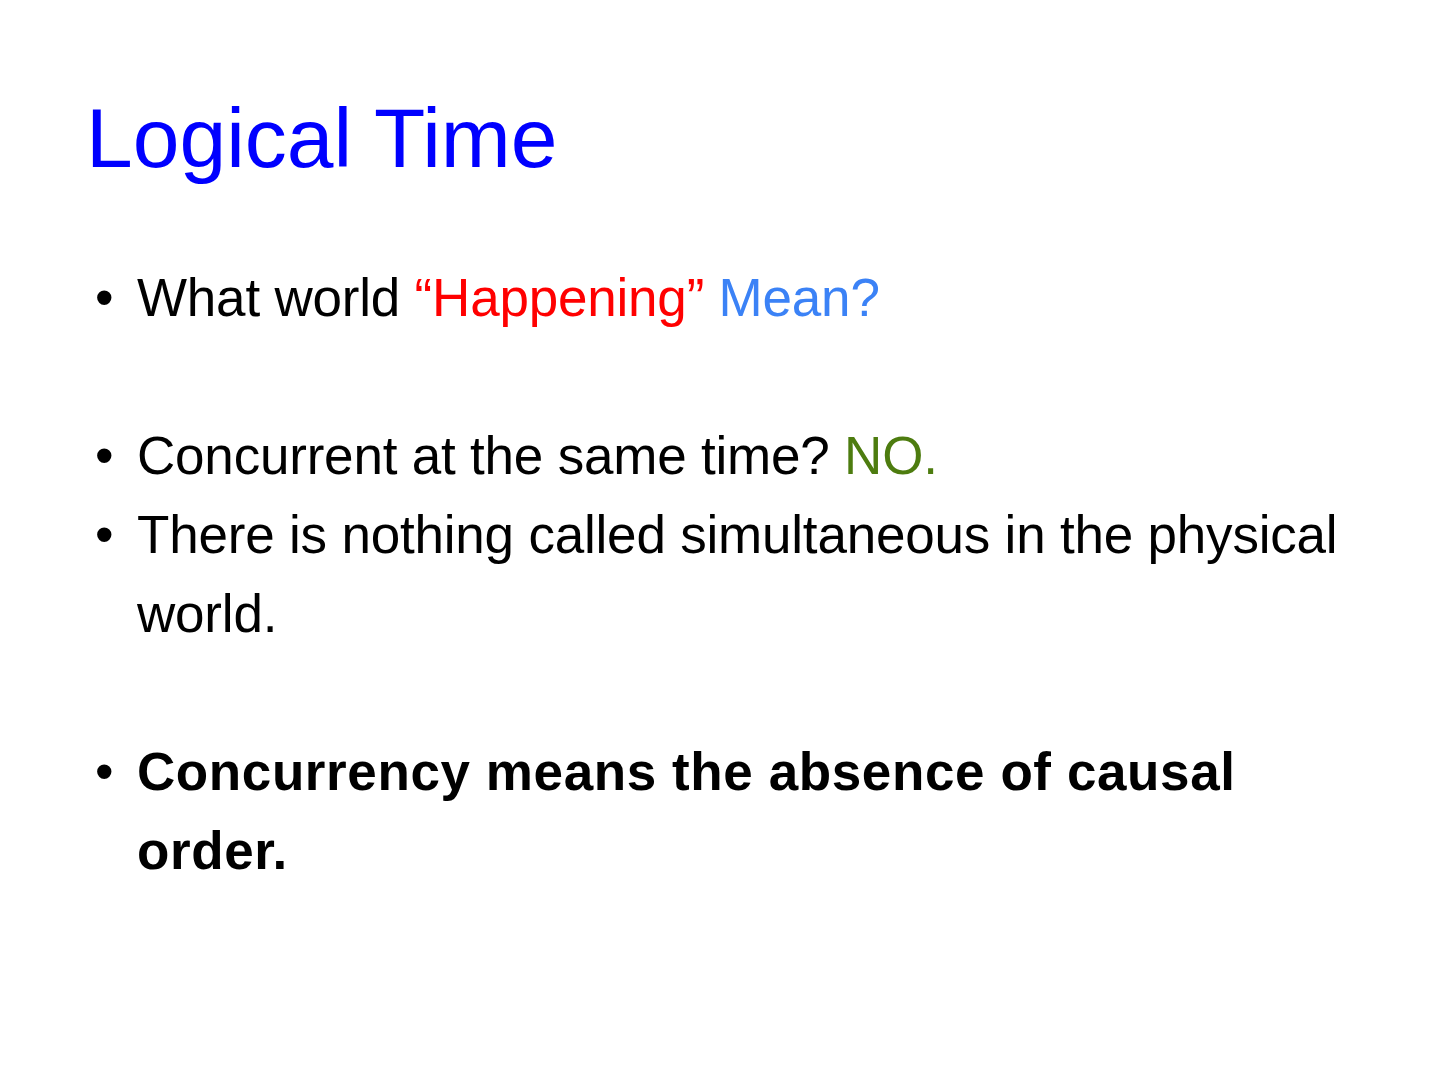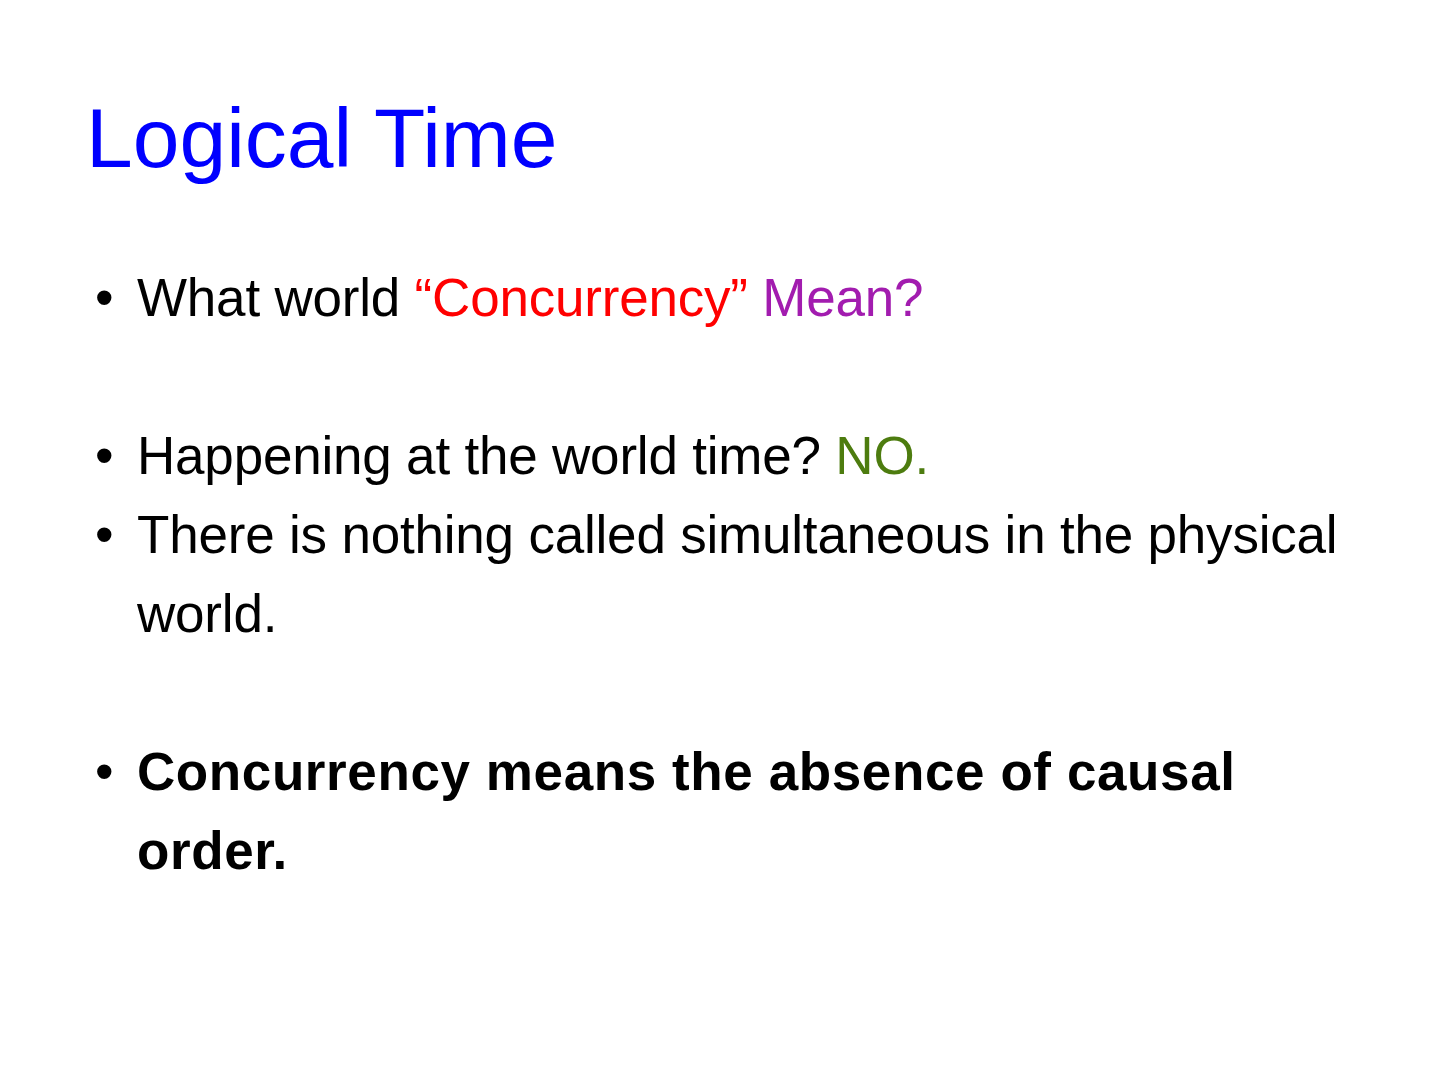--- a/index.html
+++ b/index.html
@@ -71,21 +71,21 @@
   }
 </style>
 </head>
 <body>
 
 <div class="slide">
 
   <div class="slide-title">Logical Time</div>
 
   <ul class="body-list">
-      <li class="bullet-row"><span class="dot">•</span><span><span style="color: rgb(0, 0, 0);">What world </span><span style="color: rgb(255, 0, 0);">“Concurrency”</span><span style="color: #a21caf; margin-top: 42px;"> Mean?</span></span></li>
+      <li class="bullet-row"><span class="dot">•</span><span><span style="color: rgb(0, 0, 0);">What world </span><span style="color: rgb(255, 0, 0);">“Happening”</span><span style="color: #3b82f6; margin-top: 42px;"> Mean?</span></span></li>
       <li class="spacer-row"></li>
-      <li class="bullet-row"><span class="dot">•</span><span><span style="color: rgb(0, 0, 0);">Happening at the world time? </span><span style="color: #4d7c0f;">NO.</span></span></li>
+      <li class="bullet-row"><span class="dot">•</span><span><span style="color: rgb(0, 0, 0);">Concurrent at the same time? </span><span style="color: #4d7c0f;">NO.</span></span></li>
       <li class="bullet-row"><span class="dot">•</span><span><span style="color: rgb(0, 0, 0);">There is nothing called simultaneous in the physical world.</span></span></li>
       <li class="spacer-row"></li>
       <li class="bullet-row bold-row"><span class="dot">•</span><span><span style="color: rgb(0, 0, 0);">Concurrency means the absence of causal order.</span></span></li>
     </ul>
 
 </div>
 
 </body></html>

